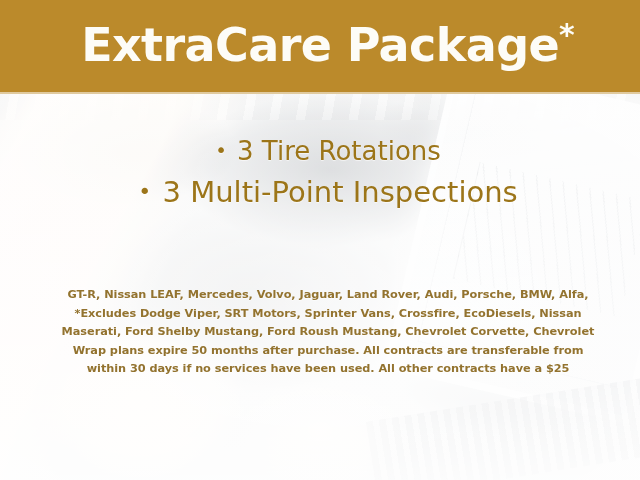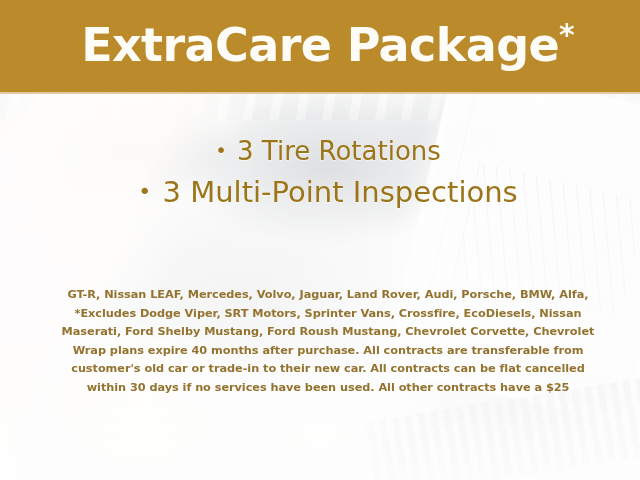--- a/index.html
+++ b/index.html
@@ -212,18 +212,17 @@
 
   <div class="benefits">
     <div class="benefit benefit-2"><span class="dot">•</span> <span>3 Tire Rotations</span></div>
     <div class="benefit benefit-3"><span class="dot">•</span> <span>3 Multi-Point Inspections</span></div>
   </div>
 
   <div class="fineprint">
     <span class="fp-line">GT-R, Nissan LEAF, Mercedes, Volvo, Jaguar, Land Rover, Audi, Porsche, BMW, Alfa,</span>
     <span class="fp-line">*Excludes Dodge Viper, SRT Motors, Sprinter Vans, Crossfire, EcoDiesels, Nissan</span>
     <span class="fp-line">Maserati, Ford Shelby Mustang, Ford Roush Mustang, Chevrolet Corvette, Chevrolet</span>
-    <span class="fp-line">Wrap plans expire 40 months after purchase. All contracts are transferable from</span>
-    <span class="fp-line">customer's old car or trade-in to their new car. All contracts can be flat cancelled</span>
+    <span class="fp-line">Wrap plans expire 50 months after purchase. All contracts are transferable from</span>
     <span class="fp-line">within 30 days if no services have been used. All other contracts have a $25</span>
   </div>
 
 </div>
 
 </body></html>

